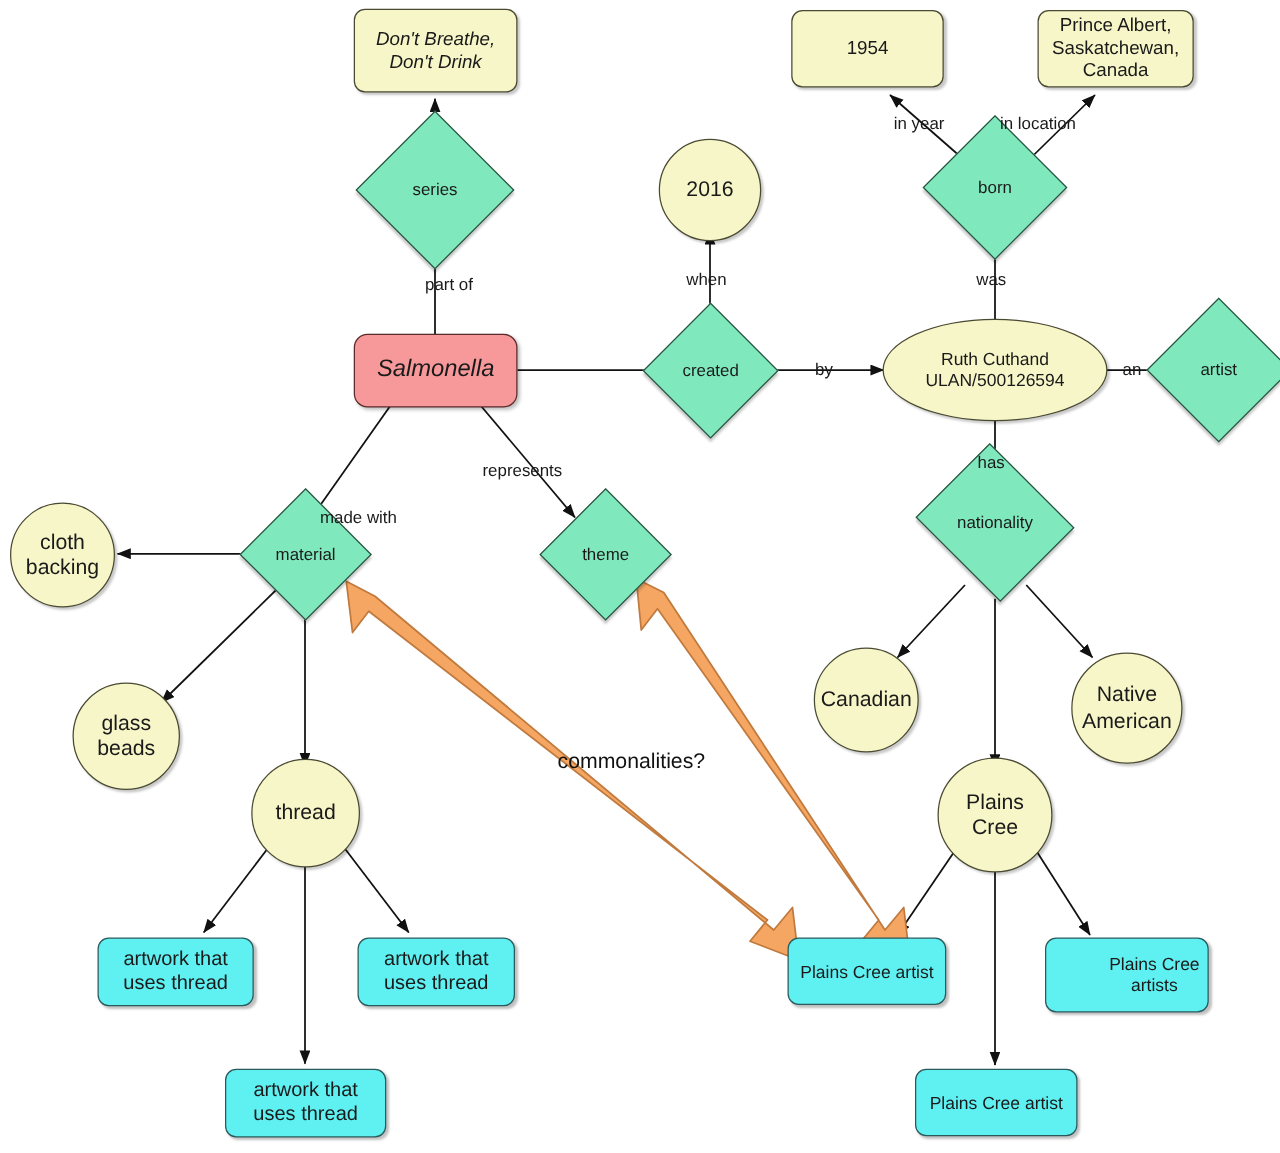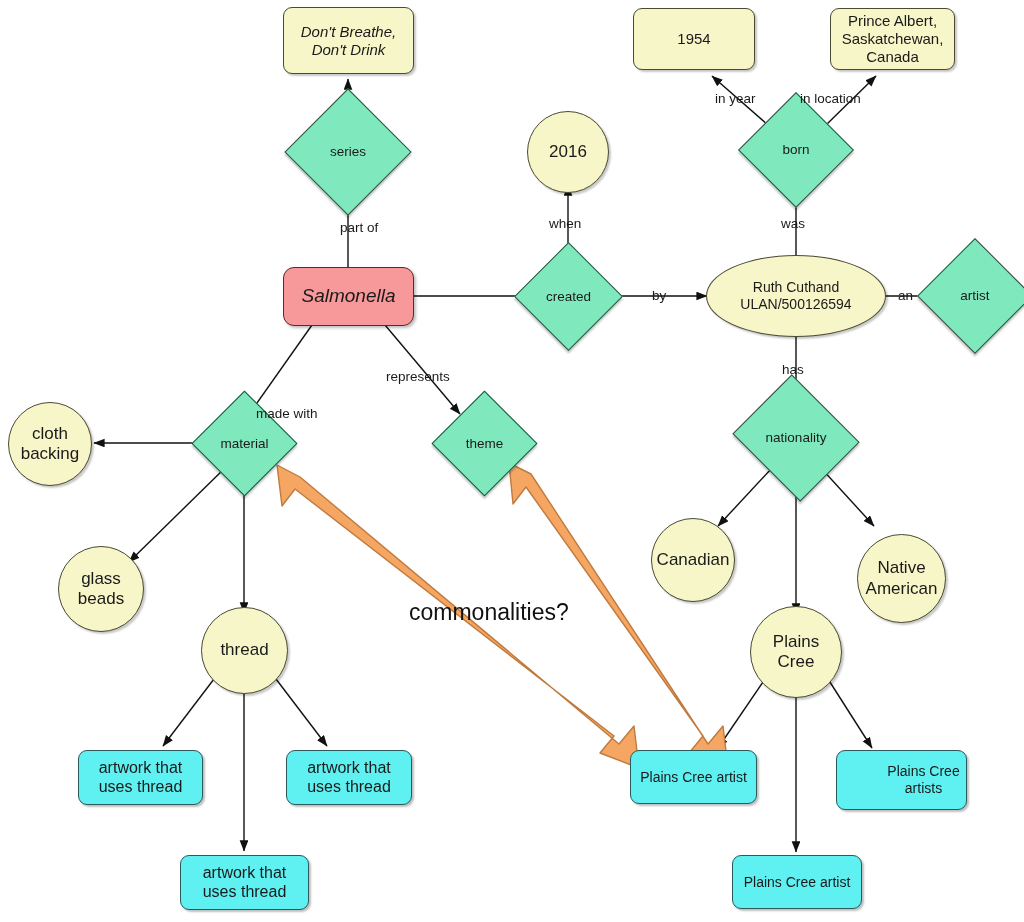--- a/index.html
+++ b/index.html
@@ -80,24 +80,25 @@
   .edge-label{
     position:absolute;
     font-size:13.5px;
     color:#1a1a1a;
     white-space:nowrap;
     z-index:6;
     background:transparent;
   }
   .annot{
     position:absolute;
-    font-size:23px;
+    font-size:17px;
     color:#111111;
     white-space:nowrap;
     z-index:8;
+    margin-left:37px;
   }
   .italic{font-style:italic;}
 </style>
 </head>
 <body>
 
 <div id="stage">
 
   <svg id="edges" viewBox="0 0 1024 922" xmlns="http://www.w3.org/2000/svg">
     <defs>
@@ -206,30 +207,30 @@
   </div>
 
   <div class="node rrect" style="left:633px; top:8px; width:122px; height:62px;">
     <span class="lbl">1954</span>
   </div>
 
   <div class="node rrect" style="left:830px; top:8px; width:125px; height:62px;">
     <span class="lbl">Prince Albert, Saskatchewan, Canada</span>
   </div>
 
-  <div class="node diamond" style="left:748px; top:396px; width:96px; height:84px;">
+  <div class="node diamond" style="left:748px; top:376px; width:96px; height:84px;">
     <span class="dshape"></span>
     <span class="lbl">nationality</span>
   </div>
 
   <div class="node circ" style="left:651px; top:518px; width:84px; height:84px;">
     <span class="lbl">Canadian</span>
   </div>
 
-  <div class="node circ" style="left:857px; top:534px; width:89px; height:89px;align-items:center;">
+  <div class="node circ" style="left:857px; top:522px; width:89px; height:89px;align-items:center;">
     <span class="lbl">Native American</span>
   </div>
 
   <div class="node circ" style="left:750px; top:606px; width:92px; height:92px;">
     <span class="lbl">Plains Cree</span>
   </div>
 
   <div class="node rrect-cyan" style="left:630px; top:750px; width:127px; height:54px; font-size:14px;">
     <span class="lbl">Plains Cree artist</span>
   </div>

